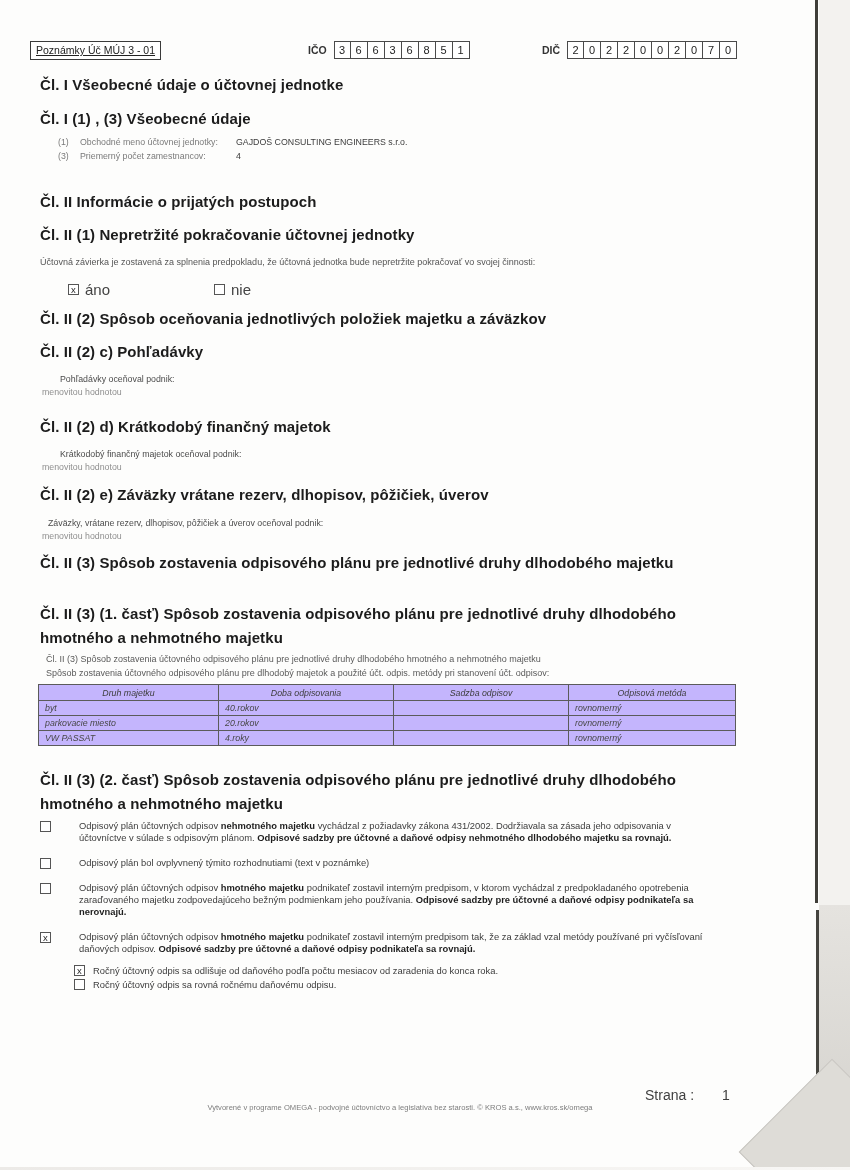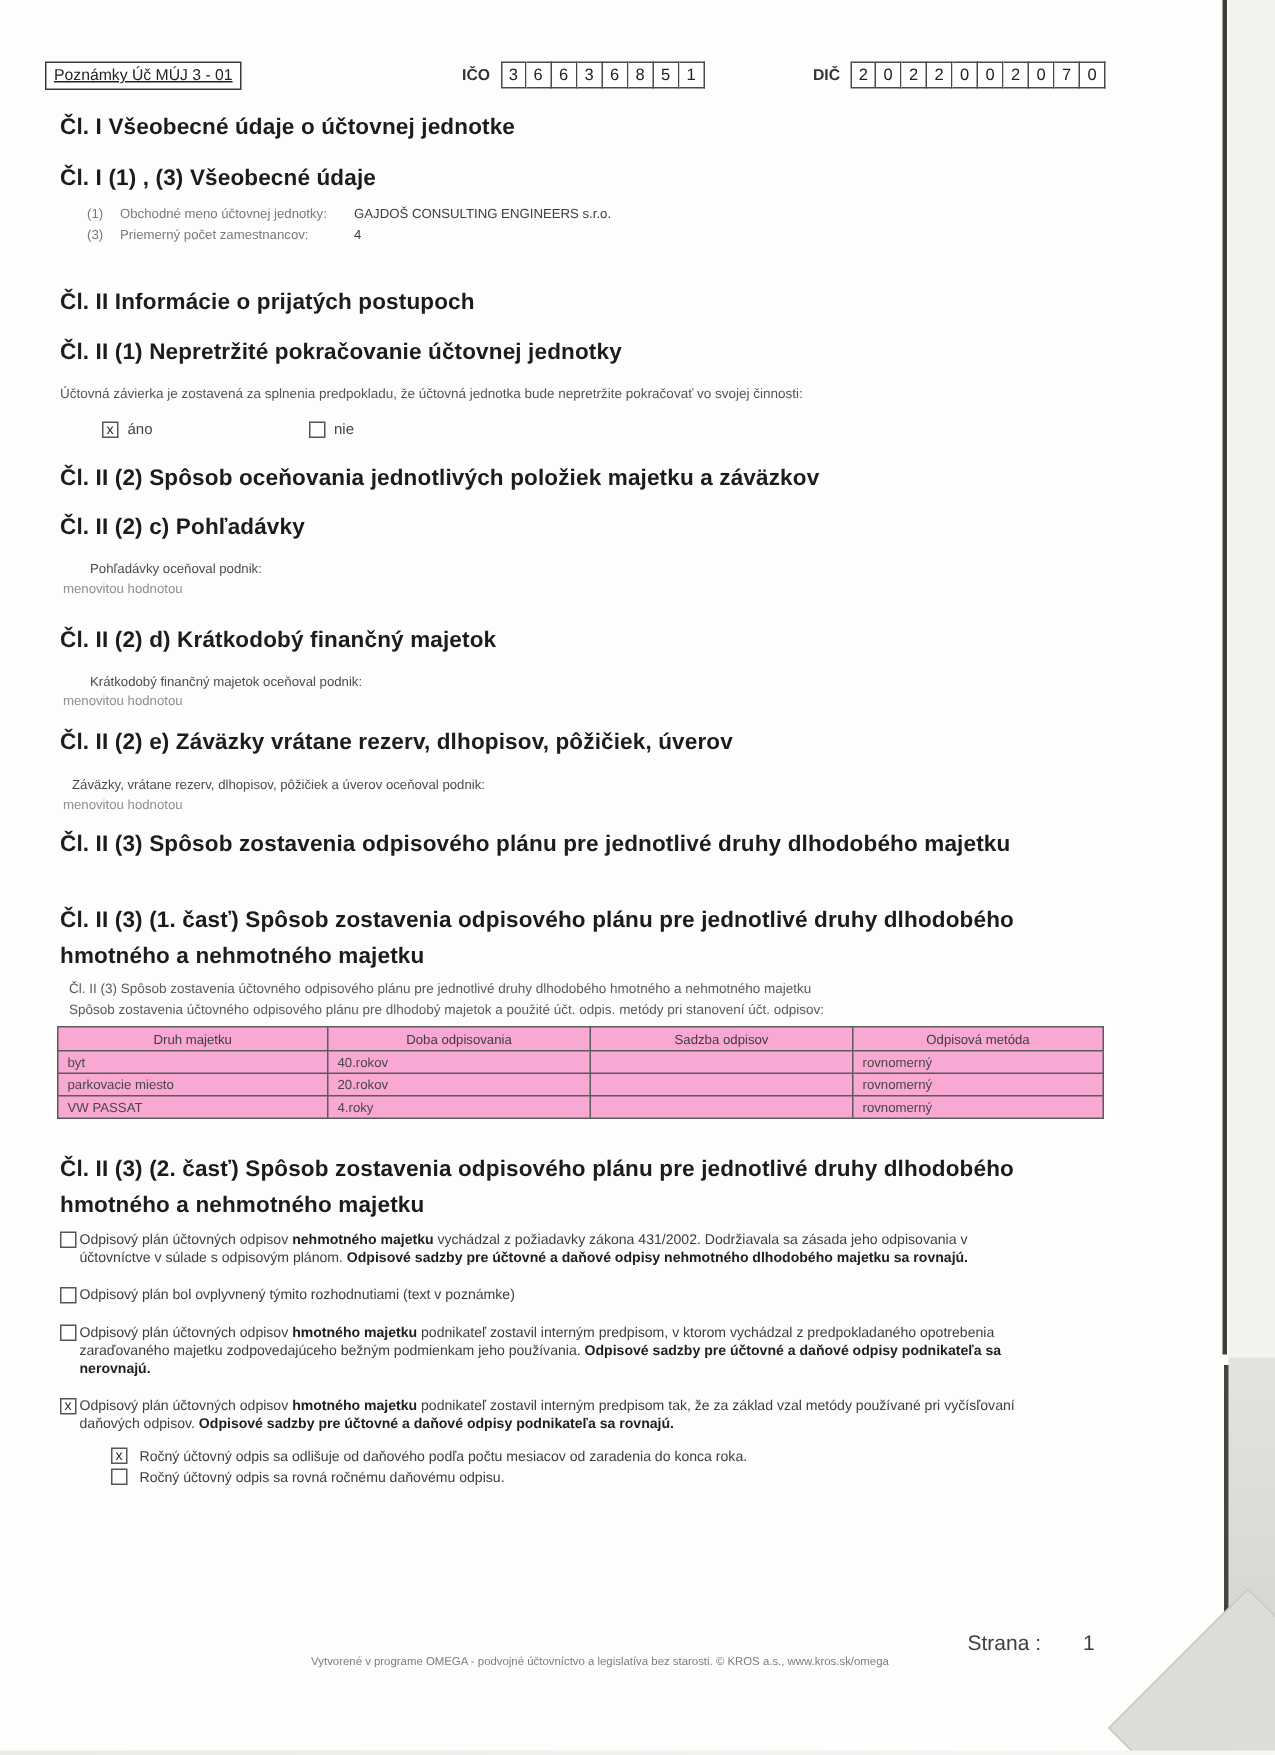--- a/index.html
+++ b/index.html
@@ -25,38 +25,38 @@
 
   
   .info-row { display:flex; line-height:13.5px; font-size:8.8px; }
   .info-num { width:22px; color:#7a7a7a; }
   .info-label { width:156px; color:#7a7a7a; }
   .info-value { flex:1; color:#3c3c3c; }
 
   
   .cb { position:relative; display:inline-block; width:11px; height:11px; border:1px solid #555; background:#fff; flex:0 0 auto; }
   .cb[data-checked="true"]::after { content:"x"; position:absolute; left:2px; top:-1px; font-size:9.5px; line-height:11px; color:#2a2a2a; }
-  .yn-row { position:absolute; display:flex; align-items:center; font-size:10px; color:#444; }
+  .yn-row { position:absolute; display:flex; align-items:center; font-size:15px; color:#444; }
   .yn-label { margin-left:6px; }
 
   
   .val-block { position:absolute; font-size:8.8px; }
   .val-label { margin-left:20px; color:#4c4c4c; line-height:13px; }
   .val-label.flush { margin-left:8px; }
   .val-value { margin-left:2px; color:#8f8f8f; line-height:13px; }
 
   
-  table.dep { border-collapse:collapse; background:#f9a8d4; }
+  table.dep { border-collapse:collapse; background:#c4b5fd;font-style:italic; }
   .dep th, .dep td { border:1px solid #5b5b5b; font-size:8.8px; padding:1px 6px; color:#474747; }
   .dep th { font-weight:normal; text-align:center; height:16px; color:#3d3d3d; }
   .dep td { height:15px; text-align:left; }
 
   
   .opts { position:absolute; width:668px; }
-  .opt { display:flex; gap:2px; margin-bottom:13px; }
+  .opt { display:flex; gap:28px; margin-bottom:13px; }
   .opt-text { width:628px; font-size:9.4px; line-height:12px; color:#3d3d3d; }
   .opt-text .b { font-weight:bold; color:#1e1e1e; }
   .subopts { margin-left:34px; margin-top:-3px; }
   .subopts .opt { margin-bottom:2px; gap:8px; }
 
   .footer-label { position:absolute; font-size:14px; color:#3f3f3f; }
   .credit { position:absolute; top:1103px; left:0; width:800px; text-align:center; font-size:7.6px; color:#7d7d7d; }
 
   
   .strip-top { position:absolute; left:819px; top:0; width:31px; height:905px; background:#f3f2ef; }

